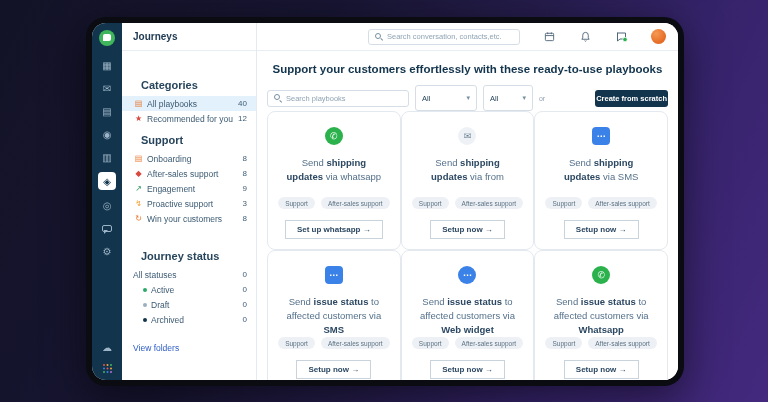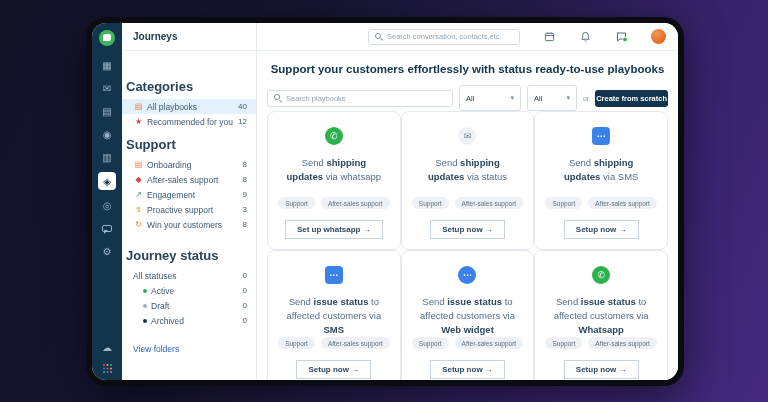--- a/index.html
+++ b/index.html
@@ -27,21 +27,21 @@
   .grid-dots { width:9px; height:9px; position:relative; margin-top:2px; cursor:pointer; }
   .grid-dots::before { content:""; position:absolute; width:2px; height:2px; border-radius:50%; background:#e8554b;
       box-shadow:3.5px 0 0 #f2a33c, 7px 0 0 #3fb65c, 0 3.5px 0 #3b82e8, 3.5px 3.5px 0 #e8554b, 7px 3.5px 0 #f2a33c,
                  0 7px 0 #3fb65c, 3.5px 7px 0 #3b82e8, 7px 7px 0 #b86bd9; }
 
   
   .sidebar { width:135px; background:#fff; border-right:1px solid #e4eaf0; display:flex; flex-direction:column; flex:0 0 auto;gap:17px; }
   .sb-head { height:28px; display:flex; align-items:center; padding-left:11px; border-bottom:1px solid #e7edf2;
              font-size:10px; font-weight:bold; color:#203b53; flex:0 0 auto; }
   .sb-body { padding:9px 0 0; overflow:hidden; }
-  .sb-label { font-size:13px; font-weight:bold; color:#27455c; padding:0 4px; margin:8px 0 5px; }
+  .sb-label { font-size:11px; font-weight:bold; color:#27455c; padding:0 19px; margin:8px 0 5px; }
   .sb-item { display:flex; align-items:center; height:15px; padding:0 9px 0 11px; font-size:8.5px; color:#3c5a72; cursor:pointer; }
   .sb-item.active { background:#e2f1fc; }
   .sb-item .ic { width:11px; font-size:8px; margin-right:3px; flex:0 0 auto; text-align:center; }
   .sb-item .lbl { flex:1; white-space:nowrap; overflow:hidden; text-overflow:ellipsis; }
   .sb-item .cnt { font-size:8px; color:#41607a; margin-left:4px; }
   .c-orange { color:#e8772e; } .c-red { color:#d8493f; } .c-green { color:#2f9e63; } .c-amber { color:#f0a33a; }
   .dot { width:4px; height:4px; border-radius:50%; margin:0 4px 0 3px; flex:0 0 auto; }
   .dot.green { background:#2ca86a; } .dot.gray { background:#9bb0bf; } .dot.navy { background:#12344d; }
   .indent { width:7px; flex:0 0 auto; }
   .view-folders { font-size:8.5px; color:#2c5cc5; padding:0 11px; margin-top:16px; cursor:pointer; }
@@ -64,21 +64,21 @@
   .main-body { flex:1; padding:0 10px; overflow:hidden; }
   .headline { margin-top:12px; text-align:center; font-size:11.5px; font-weight:bold; color:#12344d; }
   .filter-row { margin-top:10px; display:flex; align-items:center; gap:6px; }
   .filter-row .search-box { flex:1; height:17px; }
   .dd { height:26px; border:1px solid #d5dee6; border-radius:3px; display:flex; align-items:center;
         justify-content:space-between; padding:0 6px; font-size:7.5px; color:#27455c; cursor:pointer; background:#fff; }
   .dd-1 { width:62px; } .dd-2 { width:50px; }
   .chev { color:#76909f; font-size:7px; }
   .or { font-size:7px; color:#90a4b4; }
   .btn-create { height:17px; background:#12344d; color:#fff; border:none; border-radius:3px; font-size:7.5px;
-                font-weight:bold; padding:0 1px; cursor:pointer; font-family:"Liberation Sans", sans-serif; }
+                font-weight:bold; padding:0 1px; cursor:pointer; font-family:"Liberation Sans", sans-serif;margin-left:44px; }
 
   .cards { display:grid; grid-template-columns:repeat(3,1fr); grid-auto-rows:139px; }
   .card { background:#fff; border:1px solid #e4e9ef; border-radius:8px; display:flex; flex-direction:column;
           align-items:center; text-align:center; padding:15px 10px 10px; }
   .card-icon { width:18px; height:18px; display:flex; align-items:center; justify-content:center;
                font-size:9px; flex:0 0 auto; }
   .card-icon[data-icon="whatsapp-icon"] { background:#2bb24c; border-radius:50%; color:#fff; }
   .card-icon[data-icon="whatsapp-icon"]::after { content:"✆"; }
   .card-icon[data-icon="email-icon"] { background:#eef2f6; border-radius:50%; color:#64798a; }
   .card-icon[data-icon="email-icon"]::after { content:"✉"; }
@@ -156,21 +156,21 @@
             <span class="ic c-amber">↯</span>
             <span class="lbl">Proactive support</span>
             <span class="cnt">3</span>
           </div>
           <div class="sb-item">
             <span class="ic c-orange">↻</span>
             <span class="lbl">Win your customers</span>
             <span class="cnt">8</span>
           </div>
 
-          <div class="sb-label" style="margin-top:16px">Journey status</div>
+          <div class="sb-label" style="margin-top:24px">Journey status</div>
 
           <div class="sb-item" style="margin-top:4px">
             <span class="lbl">All statuses</span>
             <span class="cnt">0</span>
           </div>
           <div class="sb-item">
             <span class="indent"></span>
               <span class="dot green"></span>
             <span class="lbl">Active</span>
             <span class="cnt">0</span>
@@ -213,21 +213,21 @@
           <span class="tb-icon">
             <svg width="13" height="12" viewBox="0 0 24 24">
                 <path d="M3 4h17v12H9l-5 4V4z" fill="none" stroke="#51677a" stroke-width="2"></path>
                 <circle cx="19" cy="17" r="4.5" fill="#2bb24c" stroke="#fff" stroke-width="1.5"></circle>
               </svg>
           </span>
           <span class="avatar"></span>
         </div>
 
         <div class="main-body">
-          <div class="headline">Support your customers effortlessly with status ready-to-use playbooks</div>
+          <div class="headline">Support your customers effortlessly with these ready-to-use playbooks</div>
 
           <div class="filter-row">
             <div class="search-box">
               <span class="mag"></span>
               <input placeholder="Search playbooks" style="">
             </div>
             <div class="dd dd-1">
               <span>All</span>
               <span class="chev">▾</span>
             </div>
@@ -246,21 +246,21 @@
               <div class="card-title"><span>Send </span><b>shipping updates</b><span> via whatsapp</span><b></b></div>
               <div class="tags">
                 <span class="tag">Support</span>
                 <span class="tag">After-sales support</span>
               </div>
               <button class="card-btn">Set up whatsapp →</button>
             </div>
 
             <div class="card">
               <span class="card-icon" data-icon="email-icon"></span>
-              <div class="card-title"><span>Send </span><b>shipping updates</b><span> via status</span><b></b></div>
+              <div class="card-title"><span>Send </span><b>shipping updates</b><span> via from</span><b></b></div>
               <div class="tags">
                 <span class="tag">Support</span>
                 <span class="tag">After-sales support</span>
               </div>
               <button class="card-btn">Setup now →</button>
             </div>
 
             <div class="card">
               <span class="card-icon" data-icon="sms-icon"></span>
               <div class="card-title"><span>Send </span><b>shipping updates</b><span> via SMS</span><b></b></div>

